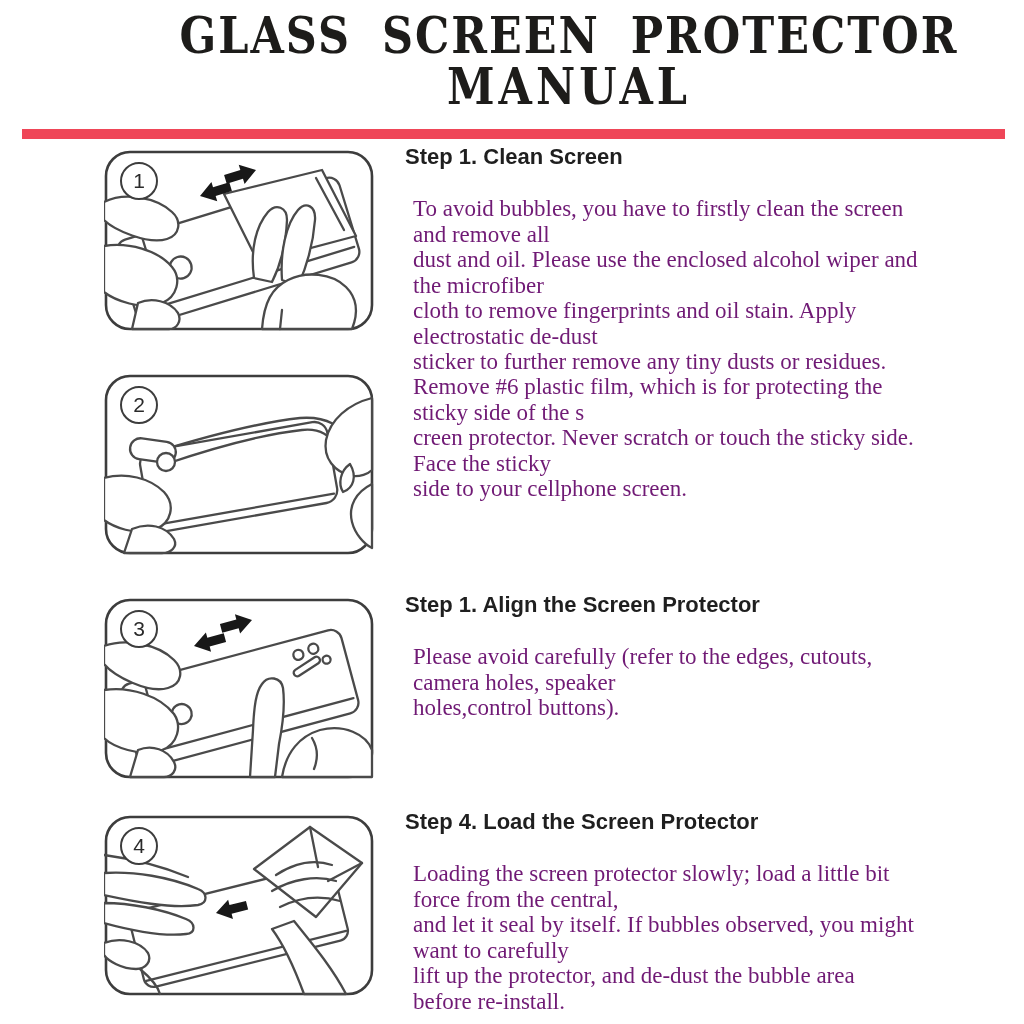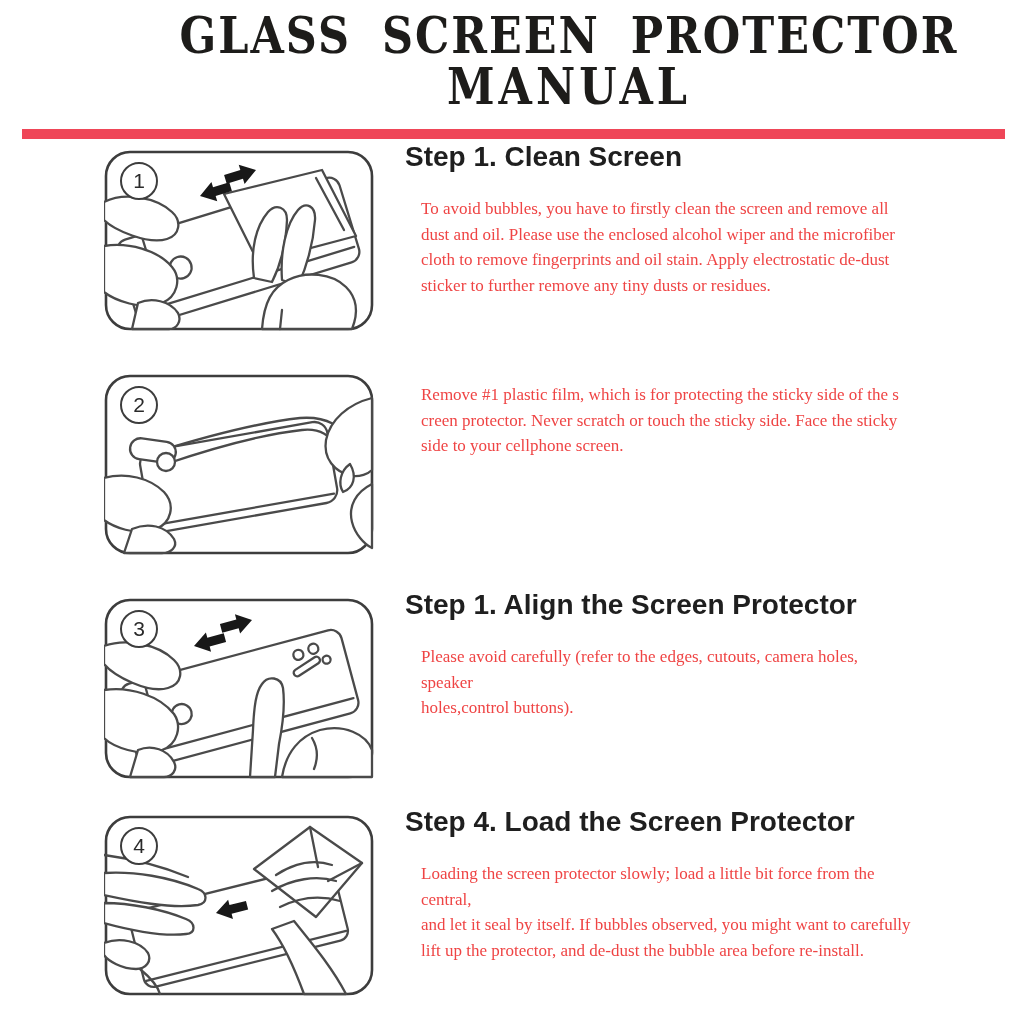--- a/index.html
+++ b/index.html
@@ -21,24 +21,24 @@
   .illus{position:absolute;left:104px;top:0;width:270px;height:181px;}
   .illus svg{position:absolute;left:0;top:0;}
   .frame{fill:#ffffff;stroke:#3d3d3d;stroke-width:2.6;}
   .ln{fill:none;stroke:#4a4a4a;stroke-width:2.3;stroke-linecap:round;stroke-linejoin:round;}
   .wh{fill:#ffffff;stroke:#4a4a4a;stroke-width:2.3;stroke-linecap:round;stroke-linejoin:round;}
   .blk{fill:#181818;stroke:none;}
   .step-num{position:absolute;left:16px;top:12px;width:34px;height:34px;border:2.2px solid #3d3d3d;
             border-radius:50%;display:flex;align-items:center;justify-content:center;
             font-size:21px;color:#2a2a2a;font-family:"Liberation Sans",sans-serif;background:#fff;}
   .content{position:absolute;left:405px;top:-8px;width:522px;}
-  .content h2{margin:0 0 24px 0;font-size:28px;line-height:30px;font-weight:700;
+  .content h2{margin:0 0 24px 0;font-size:22px;line-height:30px;font-weight:700;
               color:#1f1f1f;font-family:"Liberation Sans",sans-serif;}
-  .content p{margin:16px;font-family:"Liberation Serif",serif;font-size:17px;
-             line-height:25.5px;color:#ef4444;white-space:pre-line;}
+  .content p{margin:8px;font-family:"Liberation Serif",serif;font-size:23px;
+             line-height:25.5px;color:#701a75;white-space:pre-line;}
 </style>
 </head>
 <body>
 
 <div class="title-wrap">
   <span class="title-line title-line1">GLASS SCREEN PROTECTOR</span><br>
   <span class="title-line title-line2">MANUAL</span>
 </div>
 <div class="divider" style="background: rgb(239, 70, 88);"></div>
 
@@ -91,21 +91,21 @@
       <path class="wh" d="M246,90 C253,102 250,114 239,118 C234,110 236,97 246,90 Z"></path>
       <path class="wh" d="M268,110 C252,118 244,132 248,148 C251,160 260,170 268,174 Z"></path>
       <rect class="wh" x="26" y="66" width="46" height="21" rx="10.5" transform="rotate(8 49 76)"></rect>
       <circle class="wh" cx="62" cy="88" r="9"></circle>
       <path class="wh" d="M0,104 C22,98 46,104 60,118 C72,131 67,149 52,155 C32,163 8,152 0,146 Z"></path>
       <path class="wh" d="M28,155 C44,148 62,152 70,165 C74,173 67,179 58,179 L20,179 Z"></path>
     </svg>
     <span class="step-num">2</span>
   </div>
   <div class="content">
-    <p>Remove #1 plastic film, which is for protecting the sticky side of the s
+    <p>Remove #6 plastic film, which is for protecting the sticky side of the s
 creen protector. Never scratch or touch the sticky side. Face the sticky
 side to your cellphone screen.</p>
   </div>
 </section>
 
 <section class="step" style="top:598px">
   <div class="illus">
     <svg viewBox="0 0 270 181" width="270" height="181">
       <rect class="frame" x="2" y="2" width="266" height="177" rx="24"></rect>
       <g transform="rotate(-15 134 102)">

